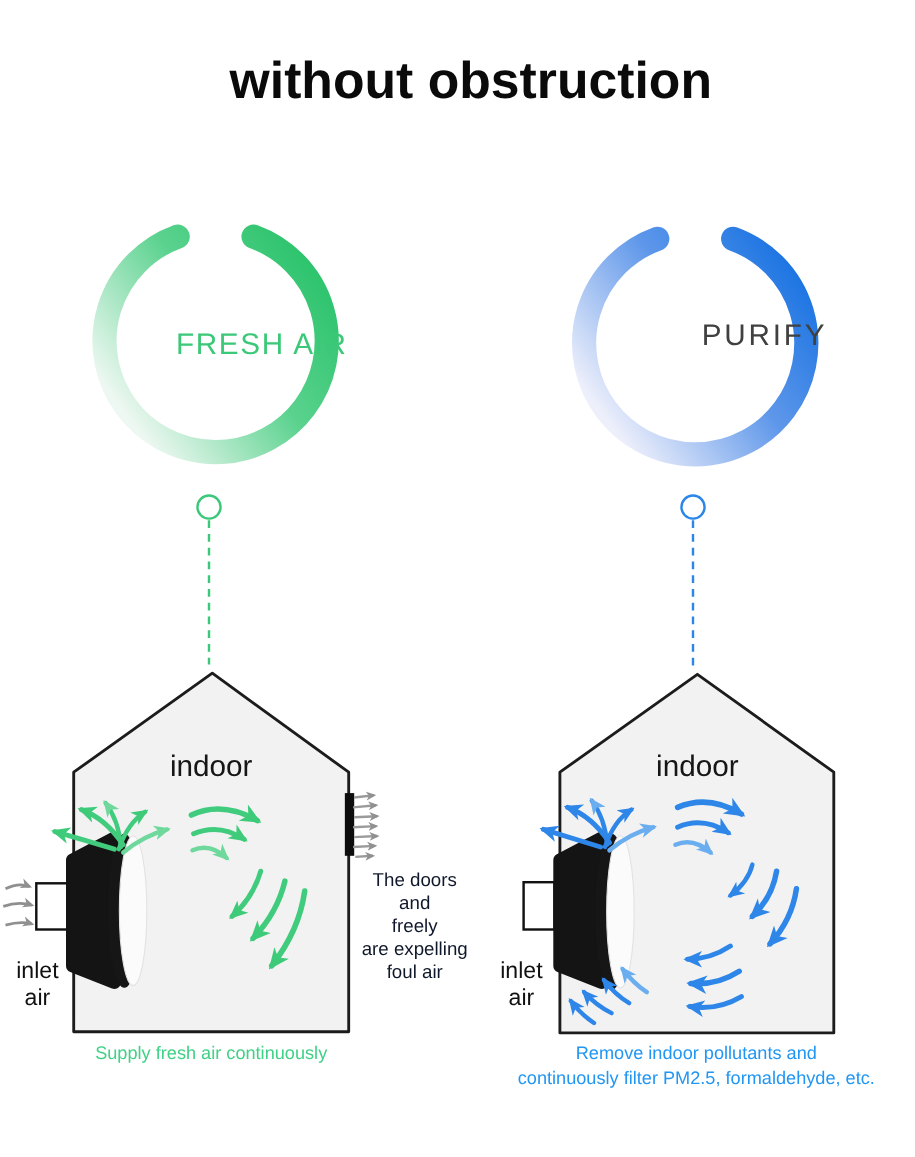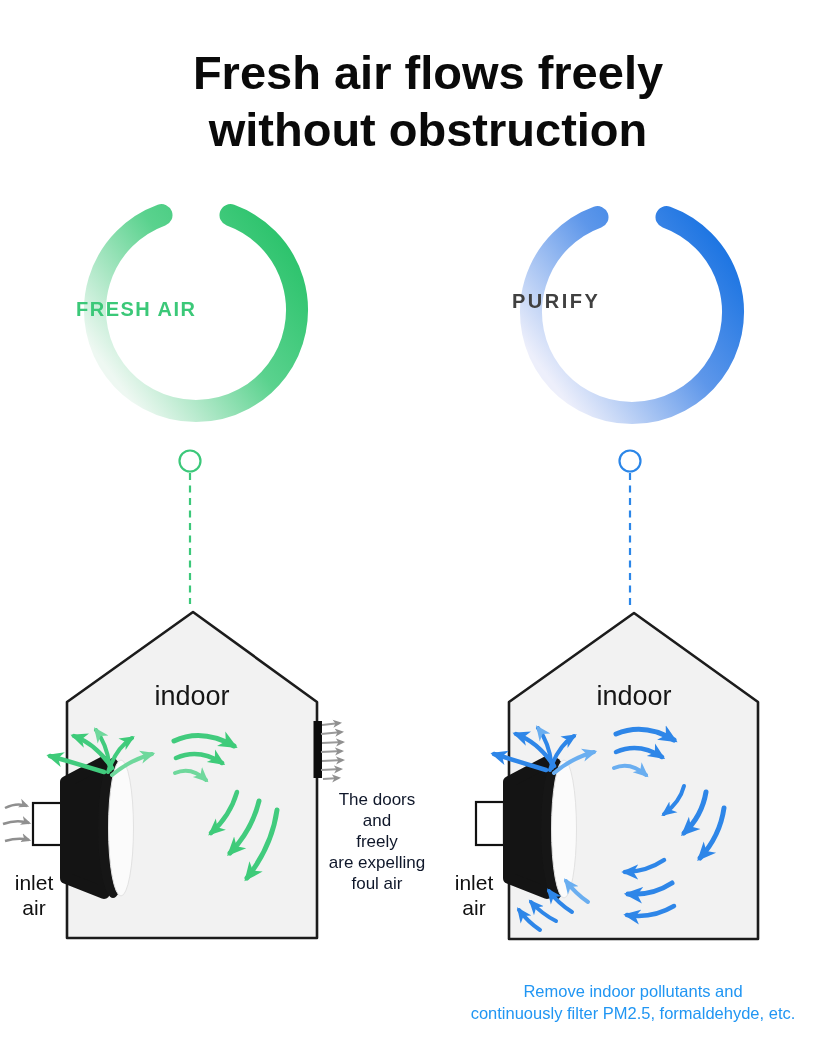--- a/index.html
+++ b/index.html
@@ -2,34 +2,34 @@
 <html><head>
 <meta charset="utf-8">
 <style>
   html,body{margin:0;padding:0;background:#ffffff;}
   .stage{position:relative;width:832px;height:1052px;background:#ffffff;overflow:hidden;
          font-family:"Liberation Sans","DejaVu Sans",sans-serif;}
   .gfx{position:absolute;left:0;top:0;width:832px;height:1052px;}
   .txt{position:absolute;z-index:2;}
   .title{left:24px;top:44px;width:808px;text-align:center;font-size:47px;font-weight:bold;
          color:#0a0a0a;line-height:57px;letter-spacing:0px;}
-  .ring-label{width:240px;text-align:left;font-size:20px;font-weight:700;}
+  .ring-label{width:240px;text-align:right;font-size:27px;font-weight:400;}
   .ring-label.green{left:76px;top:298px;color:#3bc878;letter-spacing:1.5px;}
   .ring-label.blue{left:512px;top:290px;color:#404040;letter-spacing:2.5px;}
   .indoor{width:250px;text-align:center;font-size:27px;color:#161616;top:650px;margin-top:31px;}
   .indoor.left{left:67px;}
   .indoor.right{left:509px;}
   .inlet{width:60px;text-align:center;font-size:21px;color:#111;line-height:25px;top:870px;}
   .inlet.left{left:4px;}
   .inlet.right{left:444px;}
   .sidenote{left:314px;top:789px;width:126px;text-align:center;font-size:17px;
             line-height:21px;color:#0f172a;}
   .caption{text-align:center;font-size:16.5px;line-height:22px;top:947px;}
   .caption.green{left:40px;width:304px;color:#3fd185;}
-  .caption.blue{left:438px;width:390px;color:#2196f3;margin-top:33px;}
+  .caption.blue{left:438px;width:390px;color:#2196f3;}
 </style>
 </head>
 <body>
 
 <div class="stage">
 
   <svg class="gfx" viewBox="0 0 832 1052" xmlns="http://www.w3.org/2000/svg">
     <defs>
       <linearGradient id="gradGreen" x1="90%" y1="5%" x2="0%" y2="70%">
         <stop offset="0%" stop-color="#2cc36c"></stop>
@@ -143,21 +143,20 @@
       <path d="M 672 883 Q 652 896 628 894" stroke-width="5" marker-end="url(#ah-blue)"></path>
       <path d="M 674 906 Q 652 919 627 915" marker-end="url(#ah-blue)"></path>
       <path d="M 556 921 Q 542 914 531 902" stroke-width="4" marker-end="url(#ah-blue)"></path>
       <path d="M 572 912 Q 559 904 549 891" stroke-width="4" marker-end="url(#ah-blue)"></path>
       <path d="M 588 902 Q 576 894 566 881" stroke-width="4" stroke="#6aaef0" marker-end="url(#ah-blue-l)"></path>
       <path d="M 540 930 Q 528 922 519 910" stroke-width="4" marker-end="url(#ah-blue)"></path>
     </g>
   </svg>
 
   <div class="txt title">
-    <div>Fresh air flows freely</div>
     <div>without obstruction</div>
   </div>
 
   <div class="txt ring-label green">FRESH AIR</div>
   <div class="txt ring-label blue">PURIFY</div>
 
   <div class="txt indoor left">indoor</div>
   <div class="txt indoor right">indoor</div>
 
   <div class="txt inlet left">
@@ -171,19 +170,20 @@
 
   <div class="txt sidenote">
     <div>The doors</div>
     <div>and</div>
     <div>freely</div>
     <div>are expelling</div>
     <div>foul air</div>
   </div>
 
   <div class="txt caption green">
+    <div>Supply fresh air continuously</div>
   </div>
   <div class="txt caption blue">
     <div>Remove indoor pollutants and</div>
     <div>continuously filter PM2.5, formaldehyde, etc.</div>
   </div>
 
 </div>
 
 </body></html>

